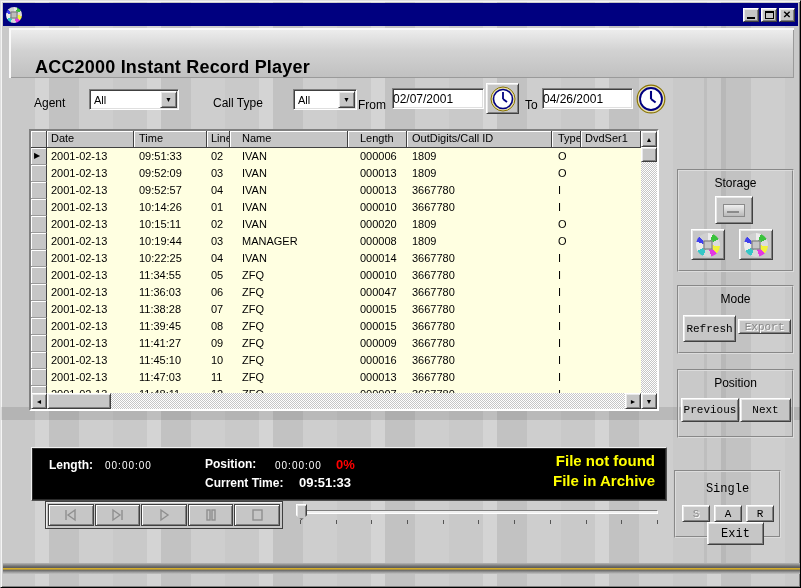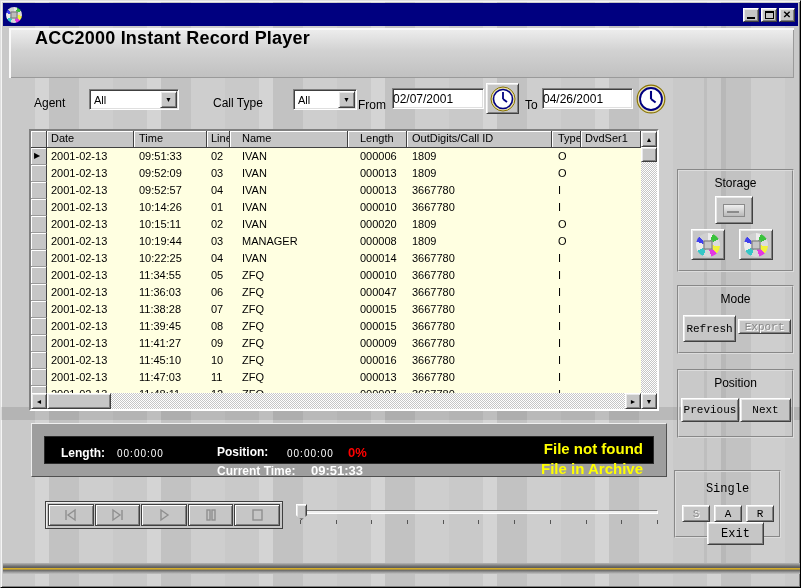--- a/index.html
+++ b/index.html
@@ -32,21 +32,21 @@
     display:flex; align-items:flex-end; justify-content:center; cursor:default; position:relative;}
   .glyph-min { width:8px; height:2px; background:#000; margin-bottom:2px; }
   .glyph-max { width:9px; height:8px; border:1px solid #000; border-top:2px solid #000; margin-bottom:2px; }
   .glyph-close { position:absolute; left:0; top:0; width:100%; height:100%;
     display:flex; align-items:center; justify-content:center; font-weight:bold; font-size:10px; line-height:1; }
 
   
   .header-band { left:8px; top:27px; width:785px; height:50px;
     background:linear-gradient(180deg,#efefef 0,#d2d2d2 45%,#c0c0c0 100%);
     box-shadow: inset 2px 2px 0 #fafafa, inset -1px -1px 0 #9a9a9a;
-    display:flex; align-items:flex-start; }
+    display:flex; align-items:flex-end; }
   .app-title { margin-left:26px; font-size:18px; font-weight:bold; letter-spacing:.2px; }
 
   
   .lbl { position:absolute; font-size:12px; }
   .combo { position:absolute; height:21px; background:#fff;
     border:1px solid; border-color:#808080 #fff #fff #808080;
     box-shadow: inset 1px 1px 0 #404040, inset -1px -1px 0 #dfdfdf;
     display:flex; align-items:center; }
   .combo .val { flex:1; padding:0 4px; font-size:11px; }
   .drop-btn { width:17px; height:17px; margin-right:1px; background:#c6c6c6;
@@ -105,22 +105,22 @@
     border:1px solid #8a8a8a; position:relative; }
   .drive-glyph::after { content:""; position:absolute; left:3px; bottom:3px; width:12px; height:2px; background:#8a8a8a; }
   .cd-btn { top:58px; width:34px; height:31px; }
   .cd-big { width:24px; height:24px; border-radius:50%;
     background: conic-gradient(#ededed 0 25deg,#39c23c 25deg 60deg,#dcdcdc 60deg 95deg,#f2f23a 95deg 135deg,#e23ae2 135deg 165deg,#d8d8d8 165deg 205deg,#35c7c7 205deg 240deg,#ececec 240deg 285deg,#4040ee 285deg 315deg,#d0d0d0 315deg 360deg);
     position:relative; }
   .cd-big::after { content:""; position:absolute; left:50%; top:50%; width:7px; height:7px;
     transform:translate(-50%,-50%); background:#c6c6c6; border:1px solid #777; }
 
   
-  .display-outer { left:30px; top:422px; width:636px; height:54px;
-    background:#9e9e9e; border:1px solid; border-color:#efefef #505050 #505050 #efefef; padding:12px; }
+  .display-outer { left:30px; top:446px; width:636px; height:54px;
+    background:#9e9e9e; border:1px solid; border-color:#efefef #505050 #505050 #efefef; padding:0; }
   .display { width:100%; height:100%; background:#000; position:relative;
     border:1px solid #2a2a2a; color:#fff; }
   .d-lab { position:absolute; font-weight:bold; font-size:12px; }
   .d-val { position:absolute; font-size:10px; letter-spacing:1px; }
   .d-pct { position:absolute; font-weight:bold; font-size:13px; color:#ff0000; }
   .d-time { position:absolute; font-weight:bold; font-size:13px; }
   .d-status { position:absolute; right:10px; color:#ffff00; font-weight:bold; font-size:15px; text-align:right; line-height:1; }
 
   
   .transport { left:44px; top:500px; width:238px; height:28px; background:#c6c6c6;

